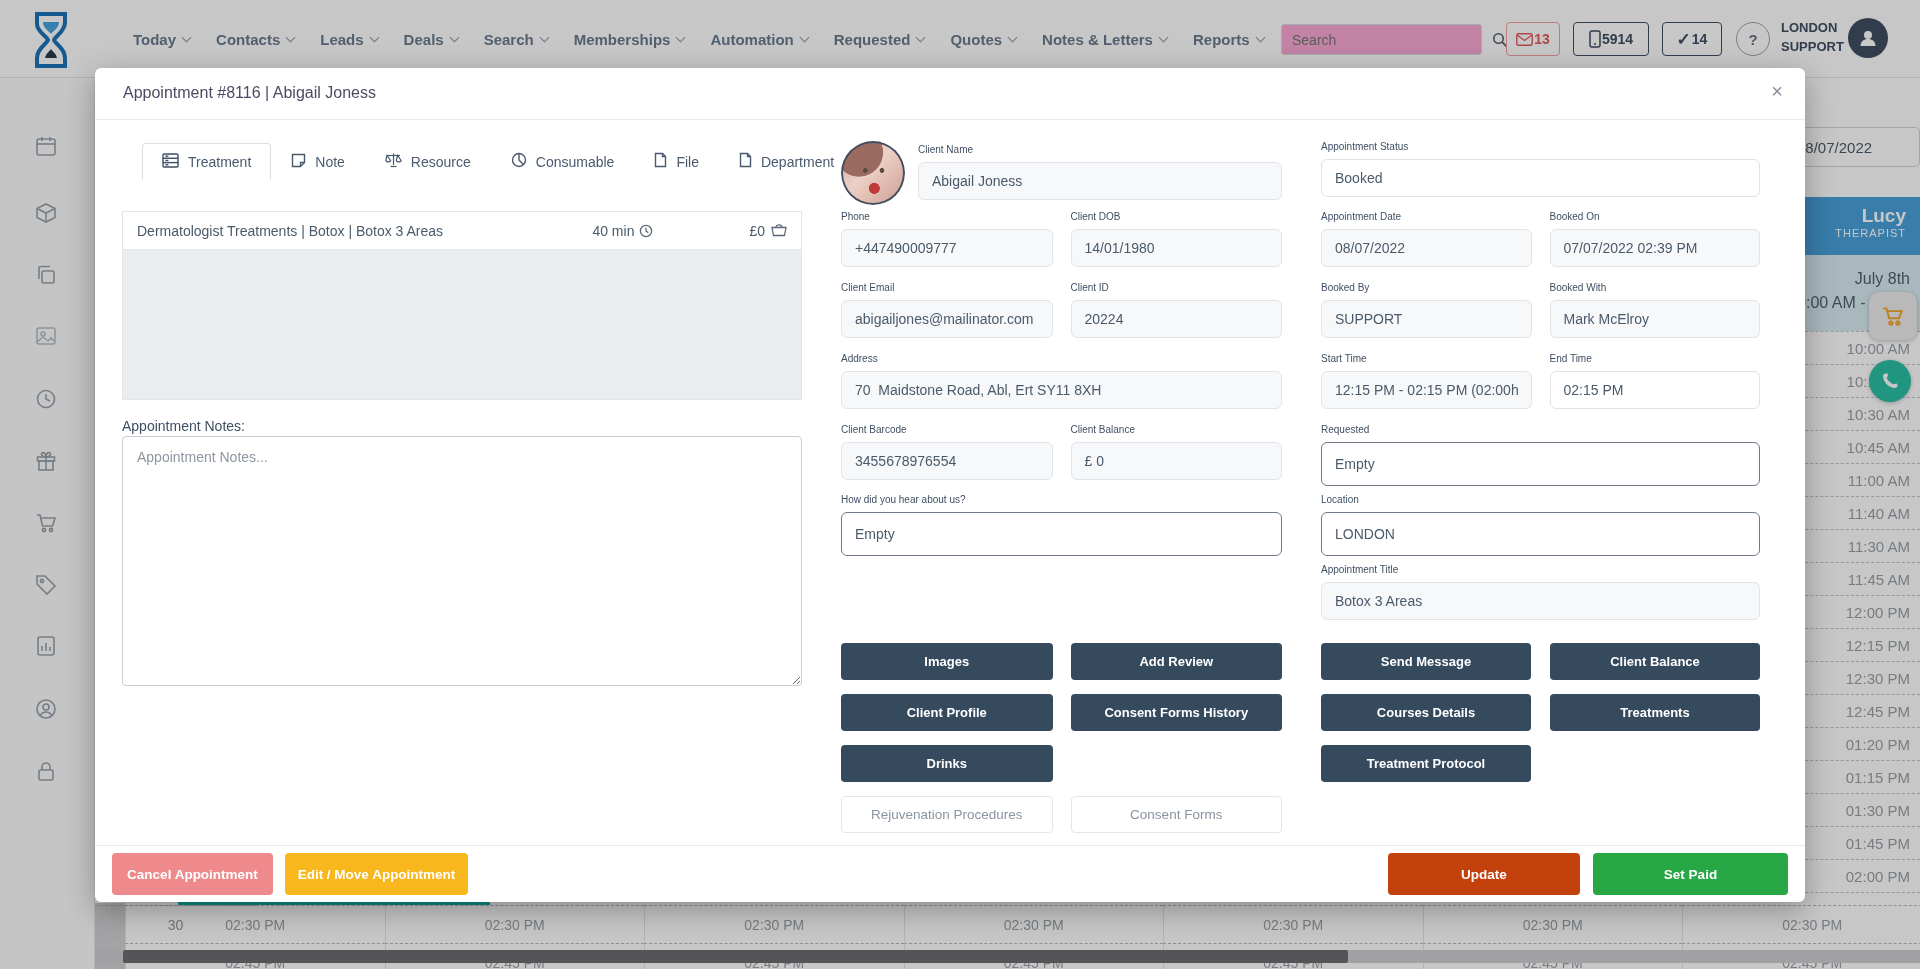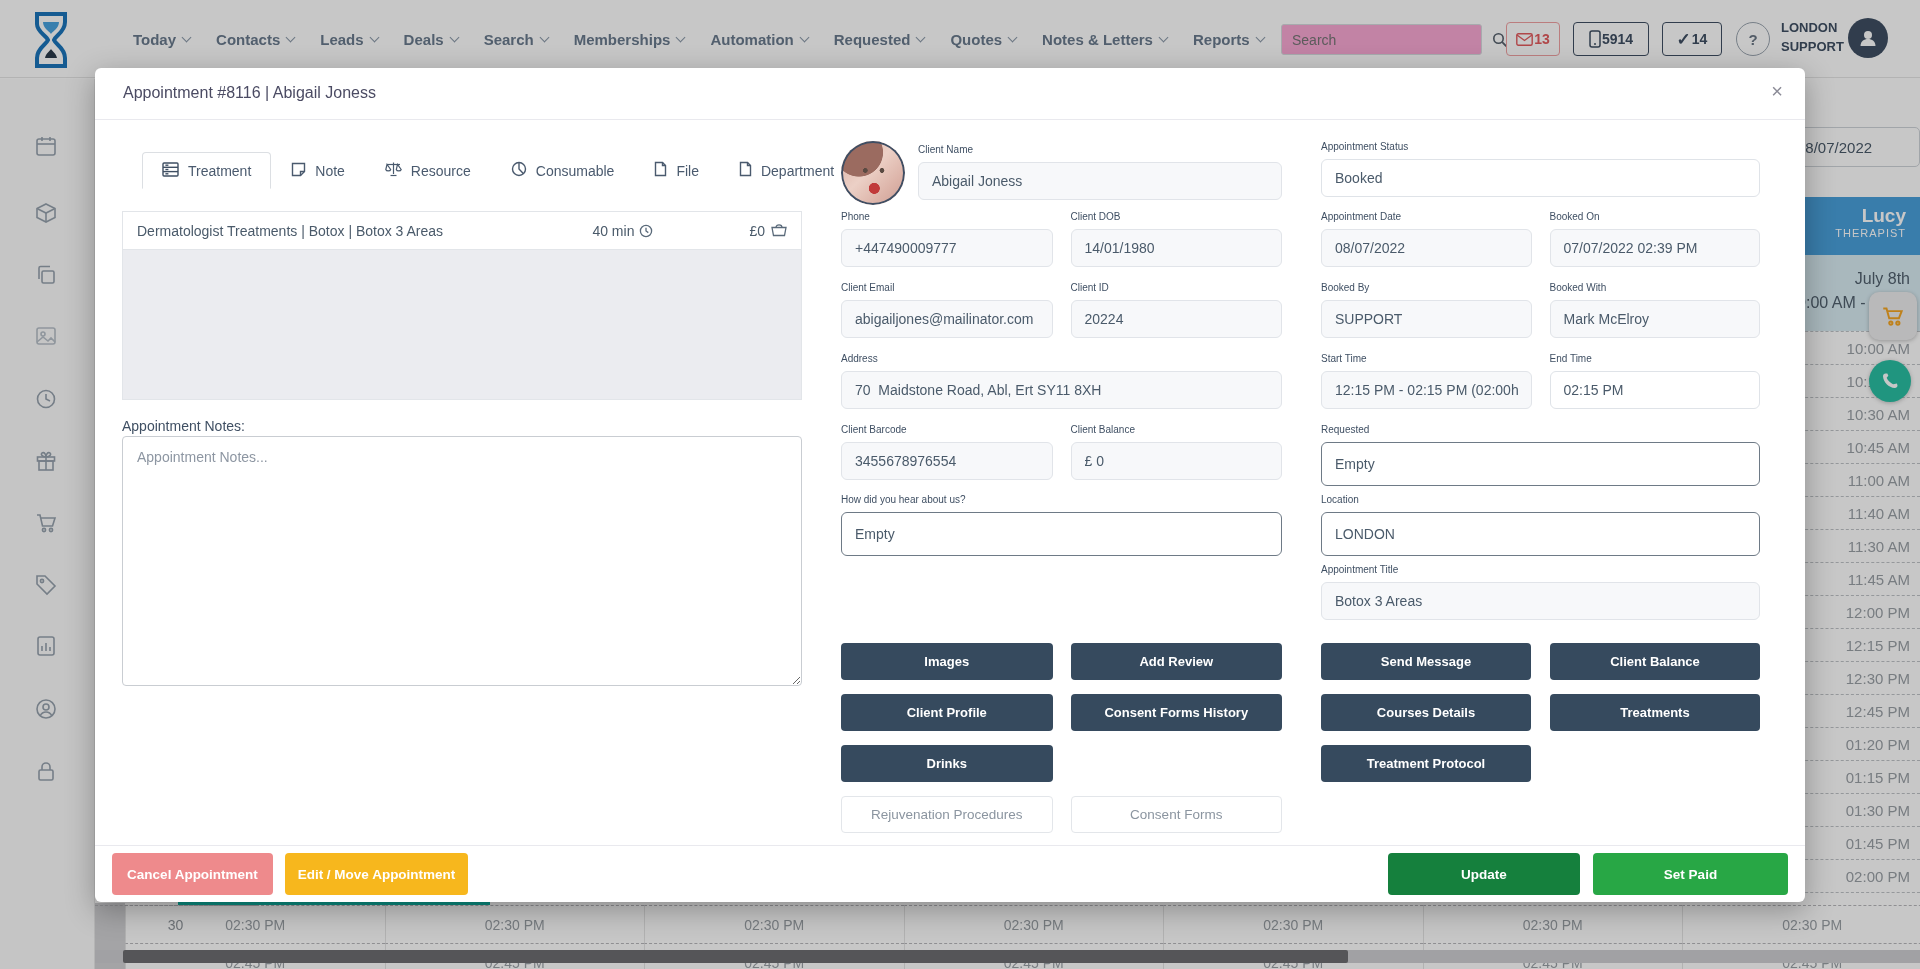--- a/index.html
+++ b/index.html
@@ -53,21 +53,21 @@
   
   .overlay { position:absolute; inset:0; background:rgba(0,0,0,0.22); z-index:50; }
 
   
   .modal { position:absolute; left:95px; top:68px; width:1710px; height:834px; background:#fff; border-radius:6px; z-index:100; box-shadow:0 8px 30px rgba(0,0,0,.3); }
   .modal-header { position:absolute; left:0; top:0; width:100%; height:52px; border-bottom:1px solid #e9e9ee; }
   .modal-title { position:absolute; left:28px; top:16px; font-size:16px; color:#4b4b63; }
   .modal-close { position:absolute; right:22px; top:12px; font-size:20px; color:#8b8b97; cursor:pointer; }
 
   
-  .tabs { position:absolute; left:27px; top:84px; display:flex; height:37px;padding-left:20px; }
+  .tabs { position:absolute; left:27px; top:75px; display:flex; height:37px;padding-left:20px; }
   .tab { display:flex; align-items:center; gap:9px; padding:0 19px; font-size:14px; color:#4a5a6e; cursor:pointer; border:1px solid transparent; }
   .tab.active { border:1px solid #dcdfe3; border-bottom:1px solid #fff; border-radius:4px 4px 0 0; background:#fff; }
   .tab svg { flex:none; }
 
   
   .tpanel { position:absolute; left:27px; top:143px; width:680px; height:189px; border:1px solid #e2e5e9; border-radius:0; overflow:hidden; }
   .trow { height:38px; background:#fff; border-bottom:1px solid #e2e5e9; display:flex; align-items:center; font-size:14px; color:#4a5a6a; padding:0 14px; cursor:pointer; }
   .trow .tname { flex:1; }
   .trow .tdur { display:flex; align-items:center; gap:5px; margin-right:96px; }
   .trow .tprice { display:flex; align-items:center; gap:6px; }
@@ -98,21 +98,21 @@
   
   .btn-grid { position:absolute; display:grid; grid-template-columns:1fr 1fr; column-gap:18px; row-gap:14px; }
   .abtn { height:37px; border:none; border-radius:4px; background:#364a5e; color:#fff; font-size:13px; font-weight:bold; cursor:pointer; font-family:inherit; }
   .abtn.light { background:#fff; color:#8b95a0; border:1px solid #e3e6ea; font-weight:normal; font-size:13.5px; }
 
   
   .modal-footer { position:absolute; left:0; top:777px; width:100%; height:57px; border-top:1px solid #e9e9ee; }
   .fbtn { position:absolute; top:7px; height:42px; border:none; border-radius:4px; color:#fff; font-size:13.5px; font-weight:bold; cursor:pointer; font-family:inherit; }
   .fbtn-cancel { left:17px; width:161px; background:#ee8a8c; }
   .fbtn-edit { left:190px; width:183px; background:#f7b71d; }
-  .fbtn-update { left:1293px; width:192px; background:#15803d; }
+  .fbtn-update { left:1293px; width:192px; background:#c2410c; }
   .fbtn-paid { left:1498px; width:195px; background:#28a745; }
 </style>
 </head>
 <body>
 
 <div id="app">
 
   <div class="nav">
     <div class="logo">
       <svg width="36" height="56" viewBox="0 0 36 56">

